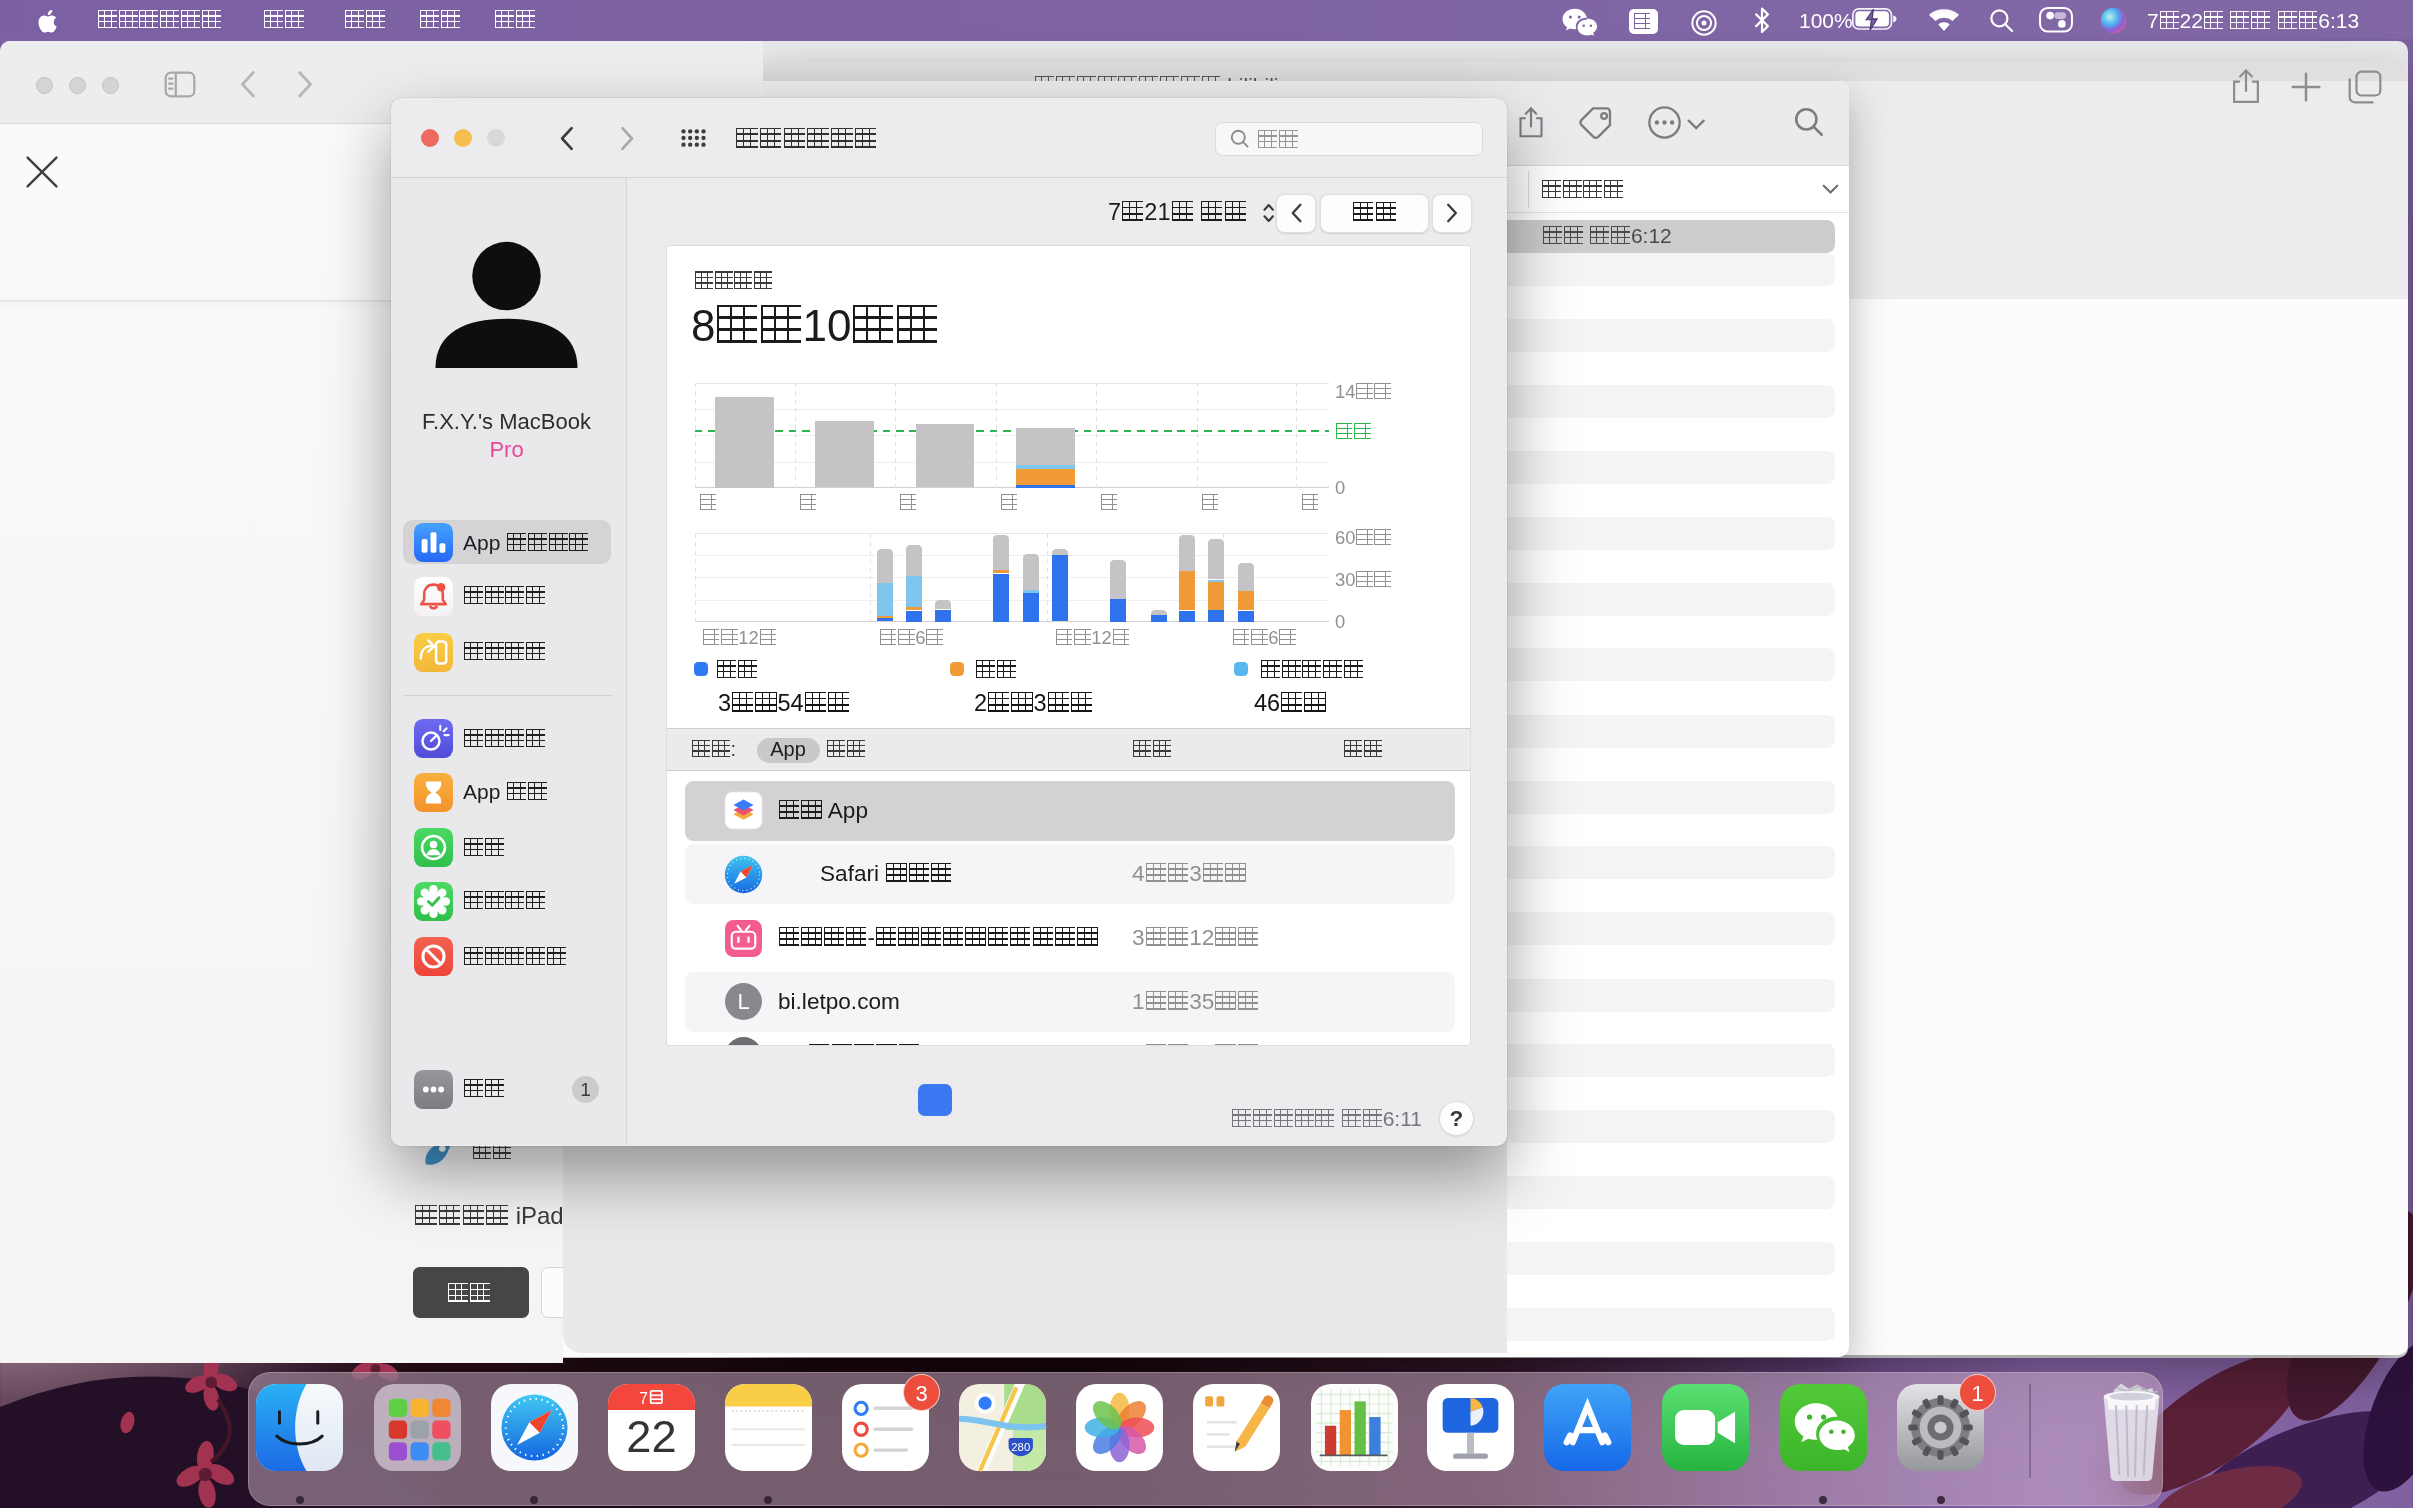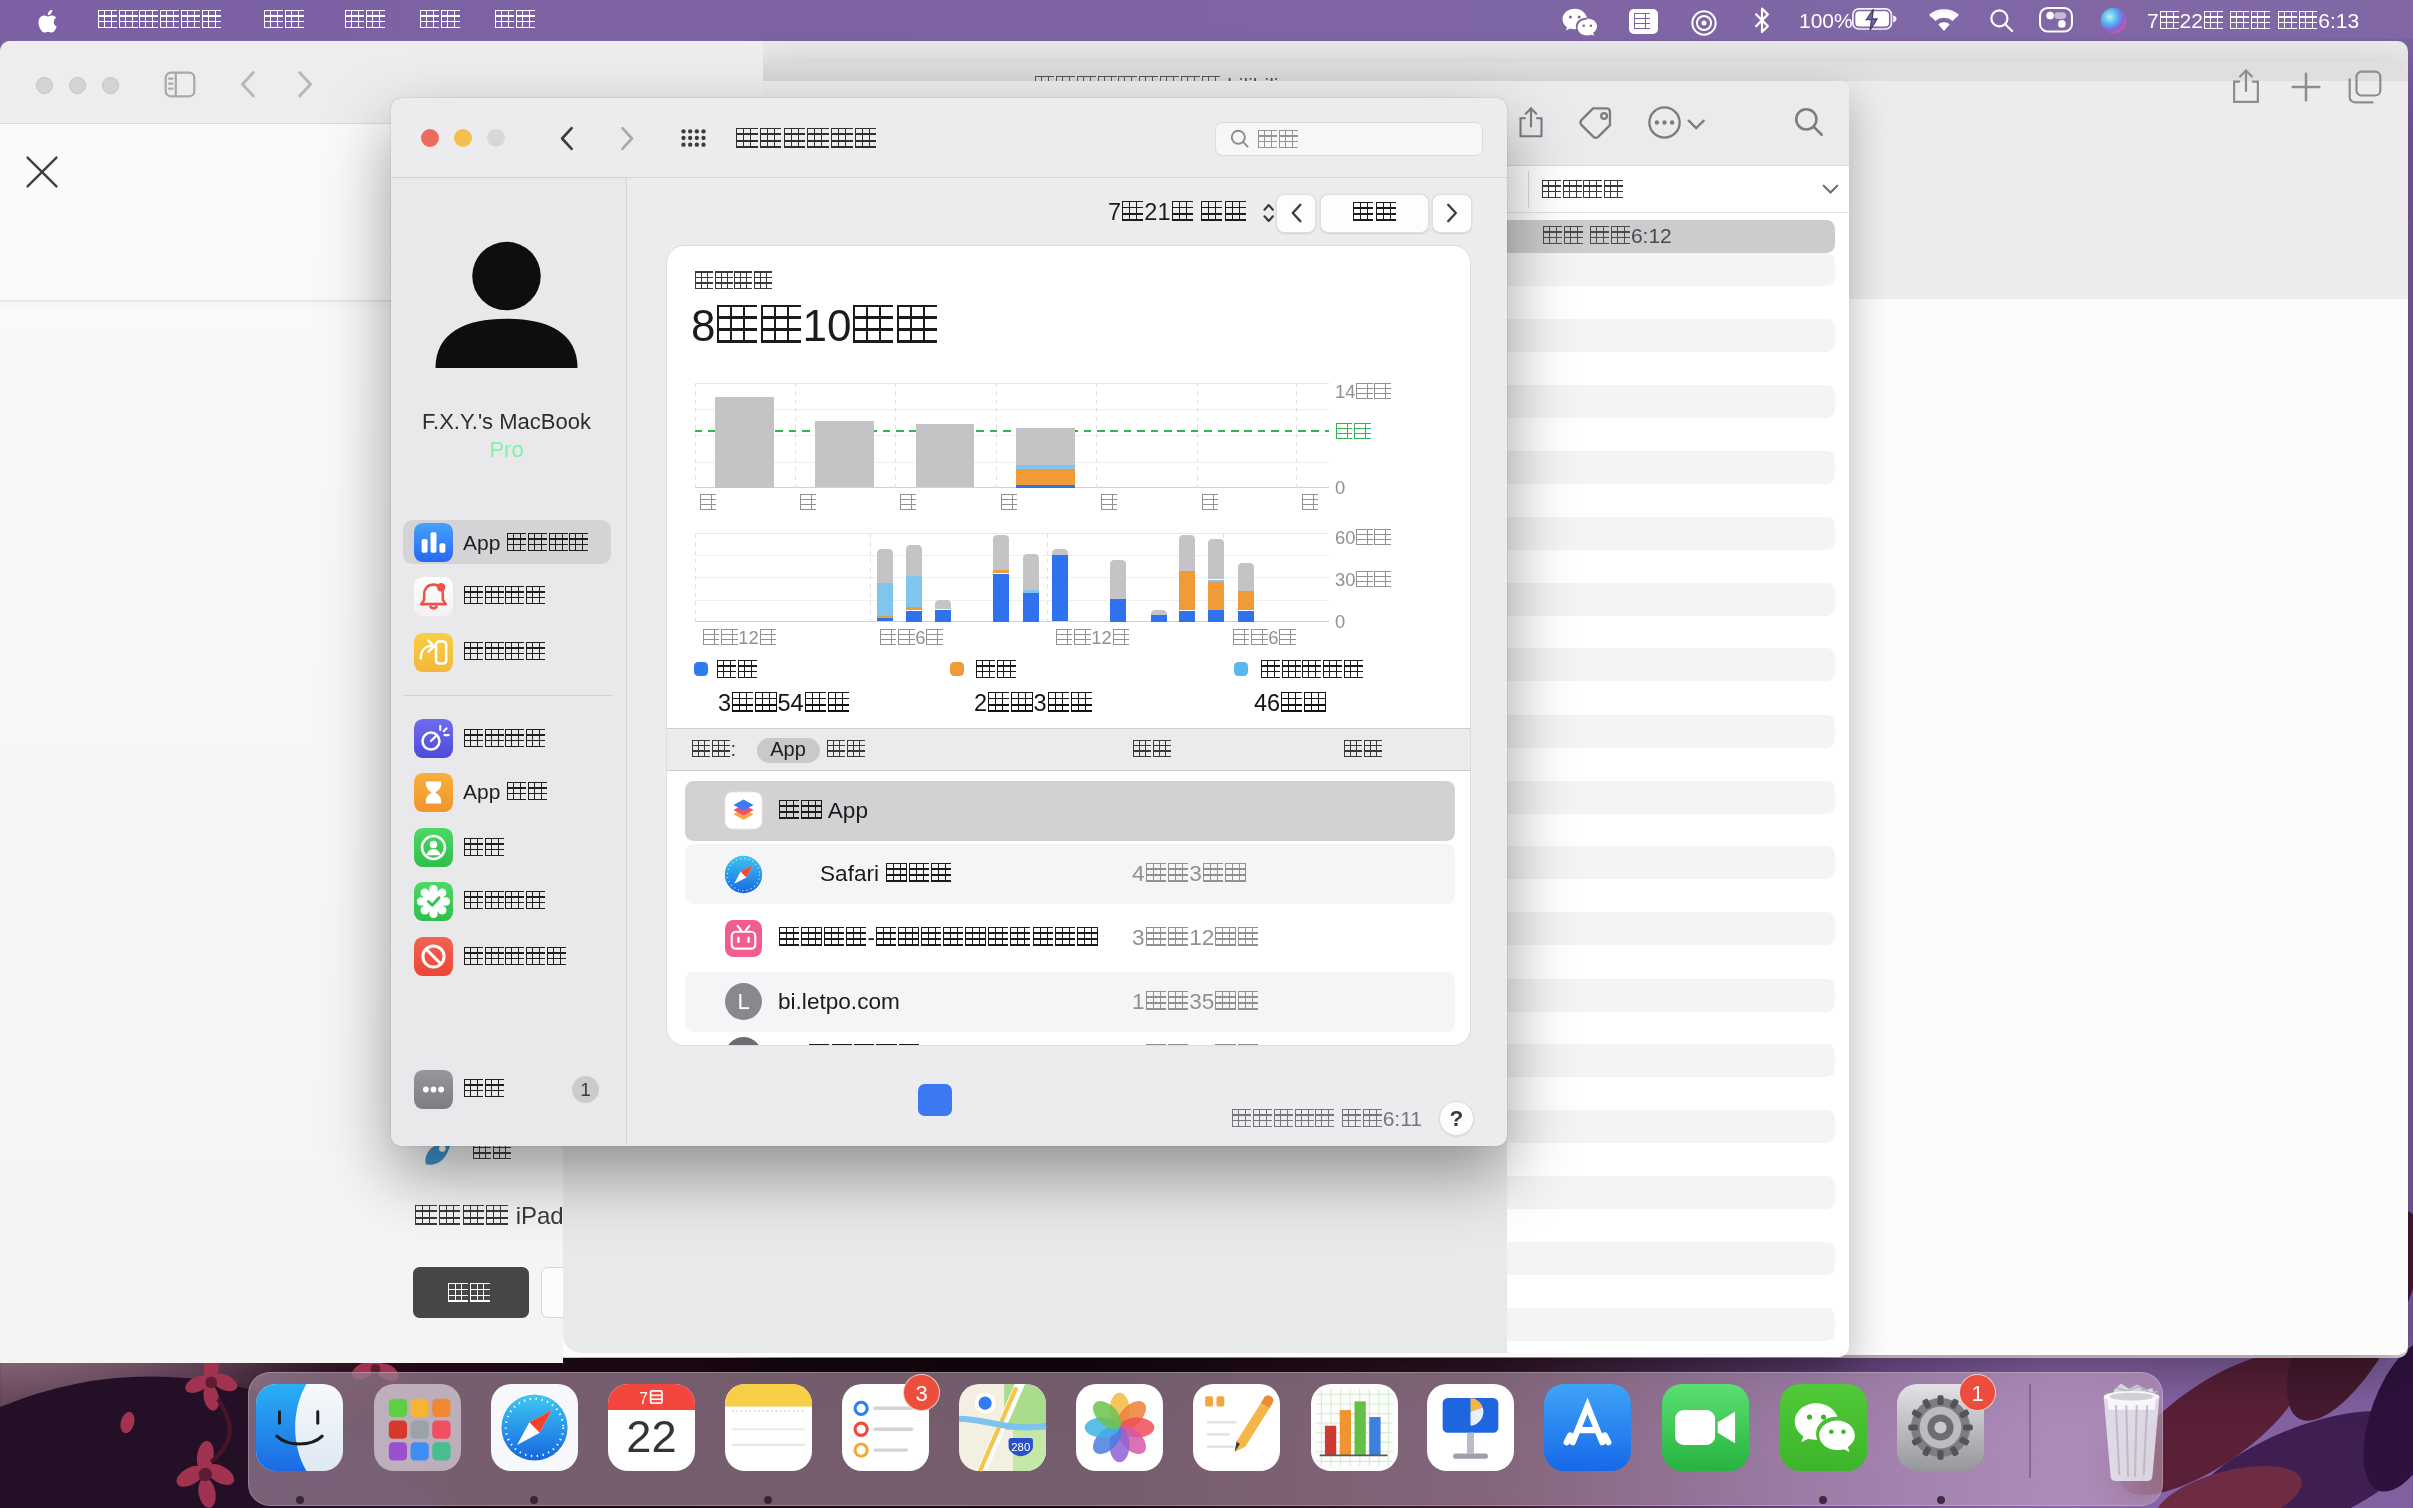--- a/index.html
+++ b/index.html
@@ -261,21 +261,21 @@
 <circle cx="13.5" cy="13.5" r="9.5"></circle>
       <line x1="21" y1="21" x2="27" y2="27"></line>
 </svg>
     <div style="left:1257px;top:127px;font-size:21px;line-height:26px;color:#969497;font-weight:400;white-space:nowrap;"><i class="j"></i><i class="j"></i></div>
     <div style="left:391px;top:178px;width:236px;height:967px;background:#e9e8eb;border-right:0.8px solid #d8d6d9;border-radius:0 0 0 10px"></div>
     <svg width="151" height="127" viewBox="0 0 180 152" style="left:431px;top:241px" fill="#0e0e10">
 <circle cx="90" cy="42" r="41"></circle>
 <path d="M5 152 C5 110 40 93 90 93 C140 93 175 110 175 152 z"></path>
 </svg>
     <div style="left:389px;top:408px;width:235px;text-align:center;font-size:22px;line-height:27px;color:#2e2e30;font-weight:400;white-space:nowrap;">F.X.Y.'s MacBook</div>
-    <div style="left:389px;top:436px;width:235px;text-align:center;font-size:22px;line-height:27px;color:#86efac;font-weight:400;white-space:nowrap;">Pro</div>
+    <div style="left:389px;top:436px;width:235px;text-align:center;font-size:22px;line-height:27px;color:#ec4899;font-weight:400;white-space:nowrap;">Pro</div>
     <div style="left:403px;top:520px;width:208px;height:44px;background:#d6d3d7;border-radius:9.2px"></div>
     <svg width="39" height="39" viewBox="0 0 46 46" style="left:414px;top:523px">
       <defs>
         <linearGradient id="g494_624" x1="0" y1="0" x2="0" y2="1">
           <stop offset="0" stop-color="#45a1fb"></stop>
           <stop offset="1" stop-color="#2668f5"></stop>
         </linearGradient>
       </defs>
       <rect width="46" height="46" rx="10.5" fill="url(#g494_624)"></rect>
       <g fill="#fff">
@@ -410,21 +410,21 @@
     <div style="left:1276px;top:194px;width:40px;height:39px;background:#fefdfe;border:0.8px solid #e0dee1;border-radius:8.4px;box-shadow:0 0.8px 1.7px rgba(0,0,0,0.12)"></div>
     <div style="left:1320px;top:194px;width:109px;height:39px;background:#fefdfe;border:0.8px solid #e0dee1;border-radius:8.4px;box-shadow:0 0.8px 1.7px rgba(0,0,0,0.12)"></div>
     <div style="left:1432px;top:194px;width:40px;height:39px;background:#fefdfe;border:0.8px solid #e0dee1;border-radius:8.4px;box-shadow:0 0.8px 1.7px rgba(0,0,0,0.12)"></div>
     <svg width="12.6" height="20" viewBox="0 0 20 34" style="left:1290px;top:203px" fill="none" stroke="#3c3c3e" stroke-width="4" stroke-linecap="round" stroke-linejoin="round">
       <path d="M17 3 L4 17 L17 31"></path>
     </svg>
     <div style="left:1324px;top:199px;width:101px;text-align:center;font-size:22.6px;line-height:28.5px;color:#1c1c1e;font-weight:400;white-space:nowrap;"><i class="j"></i><i class="j"></i></div>
     <svg width="12.6" height="20" viewBox="0 0 20 34" style="left:1446px;top:203px" fill="none" stroke="#3c3c3e" stroke-width="4" stroke-linecap="round" stroke-linejoin="round">
       <path d="M3 3 L16 17 L3 31"></path>
     </svg>
-    <div style="left:666px;top:245px;width:805px;height:801px;background:#fff;border:0.8px solid #dedcdf;border-radius:18px;overflow:hidden">
+    <div style="left:666px;top:245px;width:805px;height:801px;background:#fff;border:0.8px solid #dedcdf;border-radius:3px;overflow:hidden">
       <div style="left:27px;top:22.6px;font-size:20px;line-height:25px;color:#3a3a3c;font-weight:400;white-space:nowrap;"><i class="j"></i><i class="j"></i><i class="j"></i><i class="j"></i></div>
       <div style="left:24px;top:53px;font-size:44px;line-height:54px;color:#1b1b1d;font-weight:500;white-space:nowrap;">8<i class="j"></i><i class="j"></i>10<i class="j"></i><i class="j"></i></div>
       <div style="left:28px;top:137px;width:634px;height:0.8px;background:#e7e5e7"></div>
       <div style="left:28px;top:163px;width:634px;height:0.8px;background:#f0eef0"></div>
       <div style="left:28px;top:189px;width:634px;height:0.8px;background:#f0eef0"></div>
       <div style="left:28px;top:216px;width:634px;height:0.8px;background:#f0eef0"></div>
       <div style="left:28px;top:241px;width:634px;height:1.3px;background:#d2d0d2"></div>
       <div style="left:28px;top:137px;width:0.8px;height:105px;background:repeating-linear-gradient(180deg,#e2e0e2 0 4.2px,transparent 4.2px 8.4px)"></div>
       <div style="left:128px;top:137px;width:0.8px;height:105px;background:repeating-linear-gradient(180deg,#e2e0e2 0 4.2px,transparent 4.2px 8.4px)"></div>
       <div style="left:228px;top:137px;width:0.8px;height:105px;background:repeating-linear-gradient(180deg,#e2e0e2 0 4.2px,transparent 4.2px 8.4px)"></div>

